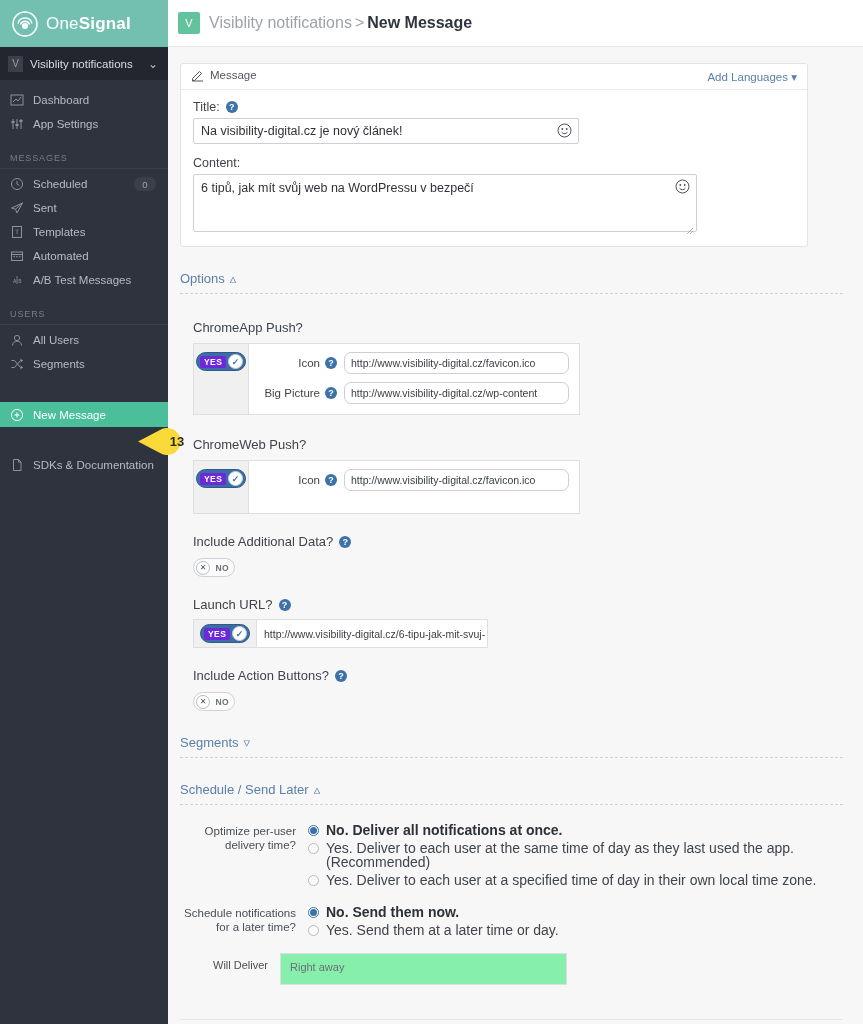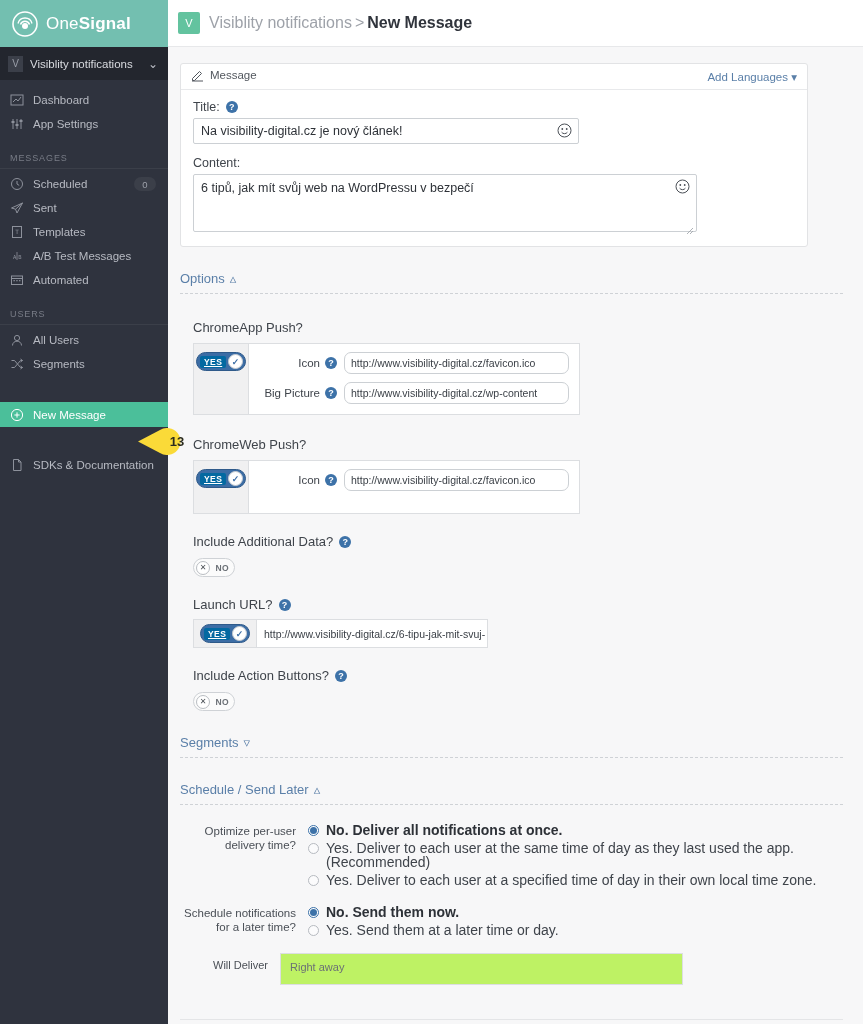--- a/index.html
+++ b/index.html
@@ -220,22 +220,22 @@
   .tg-yes {
     background: #3c6da5;
     border: 1px solid #2f5a8a;
     padding: 0 2px 0 3px;
     width: 50px;
     justify-content: space-between;
   }
   .tg-yes .lbl {
     color: #ffffff; font-size: 8.5px; font-weight: bold;
     letter-spacing: .4px;
-    background: #0369a1;
-    padding: 1px 4px; border-radius: 2px; text-decoration: underline;
+    background: #6d28d9;
+    padding: 1px 4px; border-radius: 2px;
   }
   .tg-yes .knob {
     width: 15px; height: 15px; border-radius: 50%;
     background: #ffffff; border: 1px solid #c8ccd1;
     display: flex; align-items: center; justify-content: center;
     color: #3c6da5; font-size: 9px; font-weight: bold;
   }
   .tg-no {
     background: #fbfbfb;
     border: 1px solid #cfd2d6;
@@ -347,22 +347,22 @@
   .radio-text { font-size: 14px; color: #3f444b; line-height: 14px; }
   .radio-text.bold { font-weight: bold; color: #2d3137; }
 
   .deliver-row { display: flex; align-items: flex-start; margin-top: 8px; }
   .deliver-legend {
     width: 100px; flex: 0 0 100px;
     text-align: right; padding-right: 12px;
     font-size: 11px; color: #4a4f56; padding-top: 6px;
   }
   .deliver-field {
-    width: 403px;
-    background: #bef264;
+    width: 287px;
+    background: #86efac;
     border: 1px solid #dcdee1;
     font-size: 11px; color: #6b7076;
     padding: 7px 9px;
     height: 32px;
   }
 
   .footer-rule { border-top: 1px solid #e4e5e7; margin-top: 34px; }
   .footer {
     height: 47px;
     display: flex; align-items: center; justify-content: flex-end;
@@ -451,39 +451,39 @@
             <rect x="2.5" y="1.5" width="9" height="11" fill="none" stroke="currentColor" stroke-width="1"></rect>
             <text x="7" y="9" font-size="6" fill="currentColor" text-anchor="middle" font-family="monospace">T</text>
           </svg>
       </span>
       <span class="nav-label">Templates</span>
     </div>
 
     <div class="nav-item">
       <span class="ico">
         <svg viewBox="0 0 14 14" width="14" height="14">
-            <text x="3" y="9.5" font-size="5.5" fill="currentColor" font-family="monospace">A</text>
-            <line x1="7" y1="3" x2="7" y2="11" stroke="currentColor" stroke-width="0.8"></line>
-            <text x="8.3" y="9.5" font-size="5.5" fill="currentColor" font-family="monospace">B</text>
-          </svg>
-      </span>
-      <span class="nav-label">A/B Test Messages</span>
-    </div>
-
-    <div class="nav-item">
-      <span class="ico">
-        <svg viewBox="0 0 14 14" width="14" height="14">
             <rect x="1.5" y="3" width="11" height="8.5" fill="none" stroke="currentColor" stroke-width="1"></rect>
             <line x1="1.5" y1="5.5" x2="12.5" y2="5.5" stroke="currentColor" stroke-width="1"></line>
             <rect x="3.5" y="7" width="1.3" height="1.3" fill="currentColor"></rect>
             <rect x="6.3" y="7" width="1.3" height="1.3" fill="currentColor"></rect>
             <rect x="9.1" y="7" width="1.3" height="1.3" fill="currentColor"></rect>
           </svg>
       </span>
       <span class="nav-label">Automated</span>
+    </div>
+
+    <div class="nav-item">
+      <span class="ico">
+        <svg viewBox="0 0 14 14" width="14" height="14">
+            <text x="3" y="9.5" font-size="5.5" fill="currentColor" font-family="monospace">A</text>
+            <line x1="7" y1="3" x2="7" y2="11" stroke="currentColor" stroke-width="0.8"></line>
+            <text x="8.3" y="9.5" font-size="5.5" fill="currentColor" font-family="monospace">B</text>
+          </svg>
+      </span>
+      <span class="nav-label">A/B Test Messages</span>
     </div>
 
     <div class="nav-gap-md"></div>
     <div class="section-label">USERS</div>
     <div class="section-rule"></div>
 
     <div class="nav-item">
       <span class="ico">
         <svg viewBox="0 0 14 14" width="14" height="14">
             <circle cx="7" cy="5" r="2.6" fill="none" stroke="currentColor" stroke-width="1"></circle>

